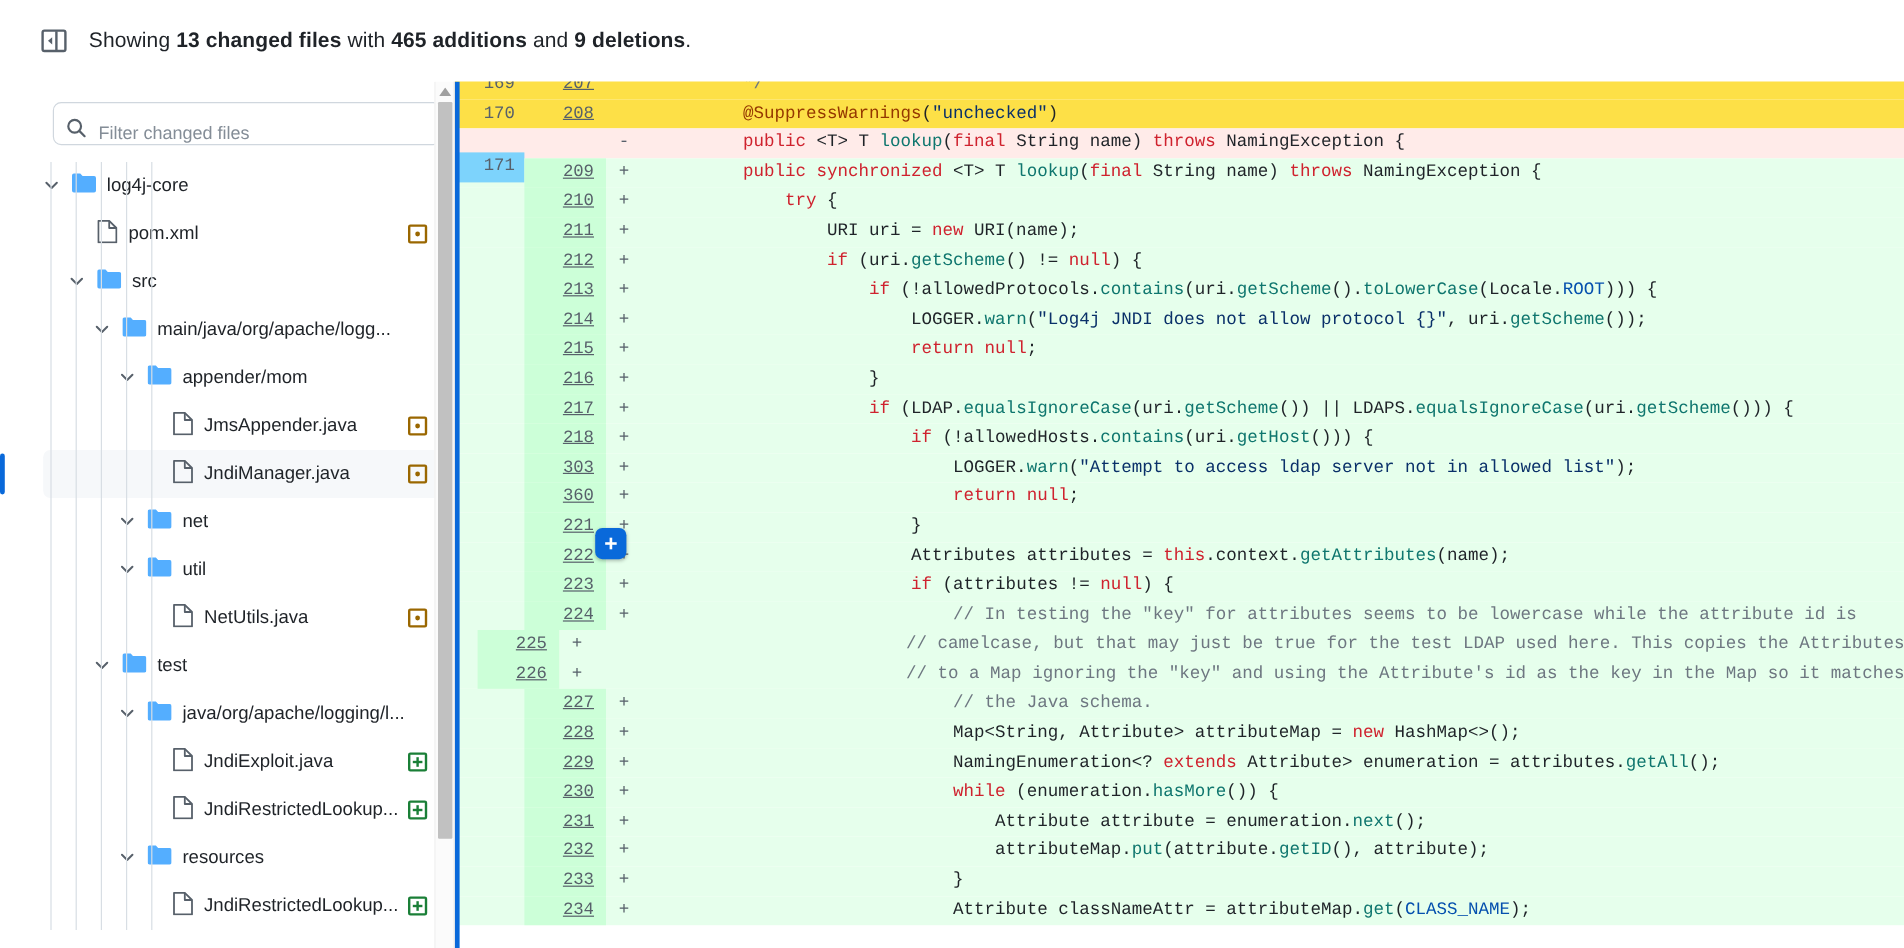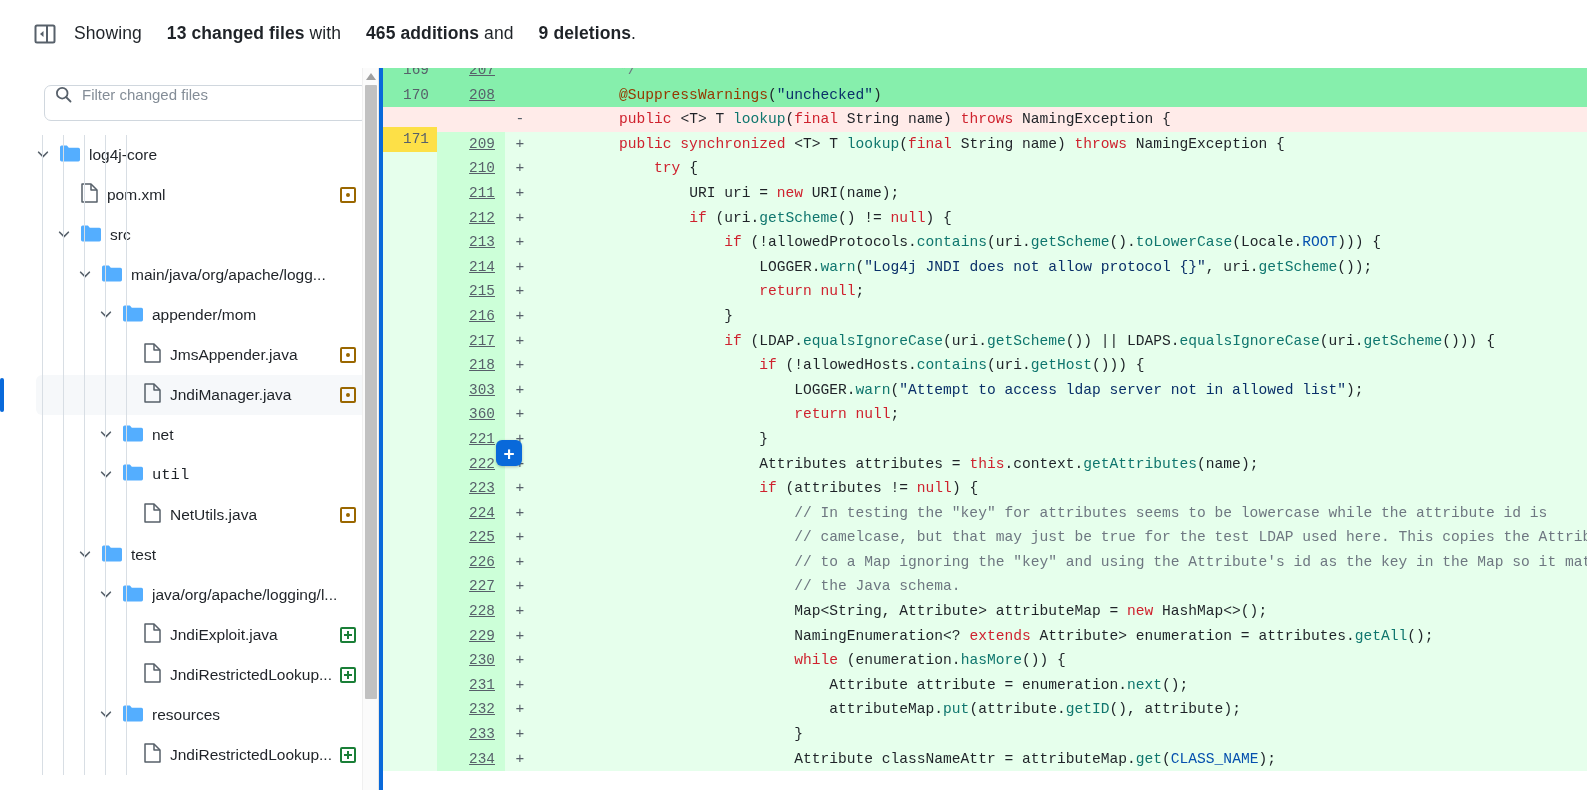--- a/index.html
+++ b/index.html
@@ -24,40 +24,40 @@
     flex: 0 0 auto;
     margin-right: 18px;
     color: #57606a;
   }
   #header-text {
     font-size: 17.5px;
     color: #1f2328;
     letter-spacing: .1px;
     white-space: nowrap;
   }
-  #header-text b { font-weight: 700; color:#1f2328;margin-left:20px; }
+  #header-text b { font-weight: 700; color:#1f2328; }
 
   
   #body { display: flex; height: 722px; }
 
   
   #sidebar {
     width: 378px;
     flex: 0 0 378px;
     background: #ffffff;
     position: relative;
     overflow: hidden;
   }
   #filter-wrap {
     margin: 17px 10px 0 44px;
     height: 36px;
     border: 1px solid #d0d7de;
     border-radius: 7px;
     display: flex;
-    align-items: flex-start;
+    align-items: flex-end;
     padding: 0 10px;
     background: #fff;
   }
   #filter-wrap svg { flex: 0 0 auto; color:#57606a; }
   #filter-input {
     border: none; outline: none;
     font-family: "Liberation Sans", sans-serif;
     font-size: 15px;
     color: #1f2328;
     margin-left: 10px;
@@ -178,35 +178,35 @@
 
   .dline {
     display: flex;
     height: 24.6px;
     align-items: center;
     font-family: "Liberation Mono", monospace;
     font-size: 14.6px;
     white-space: pre;
     line-height: 24.6px;
   }
-  .dline.ctx { background: #86efac; }
-  .dline.add { background: #e6ffec; }
+  .dline.ctx { background: #fde047; }
+  .dline.add { background: #e6ffec; justify-content: flex-end; }
   .dline.del { background: #ffebe9; }
 
   .ln {
     flex: 0 0 auto;
     text-align: right;
     color: #57606a;
     font-size: 14.4px;
     user-select: none;
   }
   .ln.old { width: 58px; padding-right: 8px; }
   .ln.new { width: 68px; padding-right: 10px; text-decoration: underline; }
   .dline.add .ln { background: #ccffd8; }
-  .dline.del .ln.old { background: #fde047; margin-top: 40px; }
+  .dline.del .ln.old { background: #7dd3fc; margin-top: 40px; }
   .dline.del .ln.new { background: #ffd7d5; }
 
   .mark {
     flex: 0 0 auto;
     width: 30px;
     text-align: center;
     color: #57606a;
     user-select: none;
     position: relative;
   }
@@ -351,21 +351,21 @@
         <div class="tree-row" style="padding-left: 63px;">
           <span class="chev"><svg width="14" height="14" viewBox="0 0 16 16">
               <path d="M3 6 L8 11 L13 6" stroke="#57606a" stroke-width="1.9" fill="none" stroke-linecap="round" stroke-linejoin="round"></path>
             </svg></span>
           <span class="folder-ico"><svg width="20" height="17" viewBox="0 0 20 17">
               <path d="M0 2.2a1.6 1.6 0 011.6-1.6h5.3l1.9 2.1h9.6A1.6 1.6 0 0120 4.3v10.5a1.6 1.6 0 01-1.6 1.6H1.6A1.6 1.6 0 010 14.8z" fill="#54aeff"></path>
             </svg></span>
           <span class="tree-label">net</span>
           <span class="spacer-grow"></span>
         </div>
-        <div class="tree-row" style="padding-left: 63px; font-family: Liberation Mono, monospace;">
+        <div class="tree-row" style="padding-left: 63px;">
           <span class="chev"><svg width="14" height="14" viewBox="0 0 16 16">
               <path d="M3 6 L8 11 L13 6" stroke="#57606a" stroke-width="1.9" fill="none" stroke-linecap="round" stroke-linejoin="round"></path>
             </svg></span>
           <span class="folder-ico"><svg width="20" height="17" viewBox="0 0 20 17">
               <path d="M0 2.2a1.6 1.6 0 011.6-1.6h5.3l1.9 2.1h9.6A1.6 1.6 0 0120 4.3v10.5a1.6 1.6 0 01-1.6 1.6H1.6A1.6 1.6 0 010 14.8z" fill="#54aeff"></path>
             </svg></span>
           <span class="tree-label">util</span>
           <span class="spacer-grow"></span>
         </div>
         <div class="tree-row" style="padding-left: 84px;">

